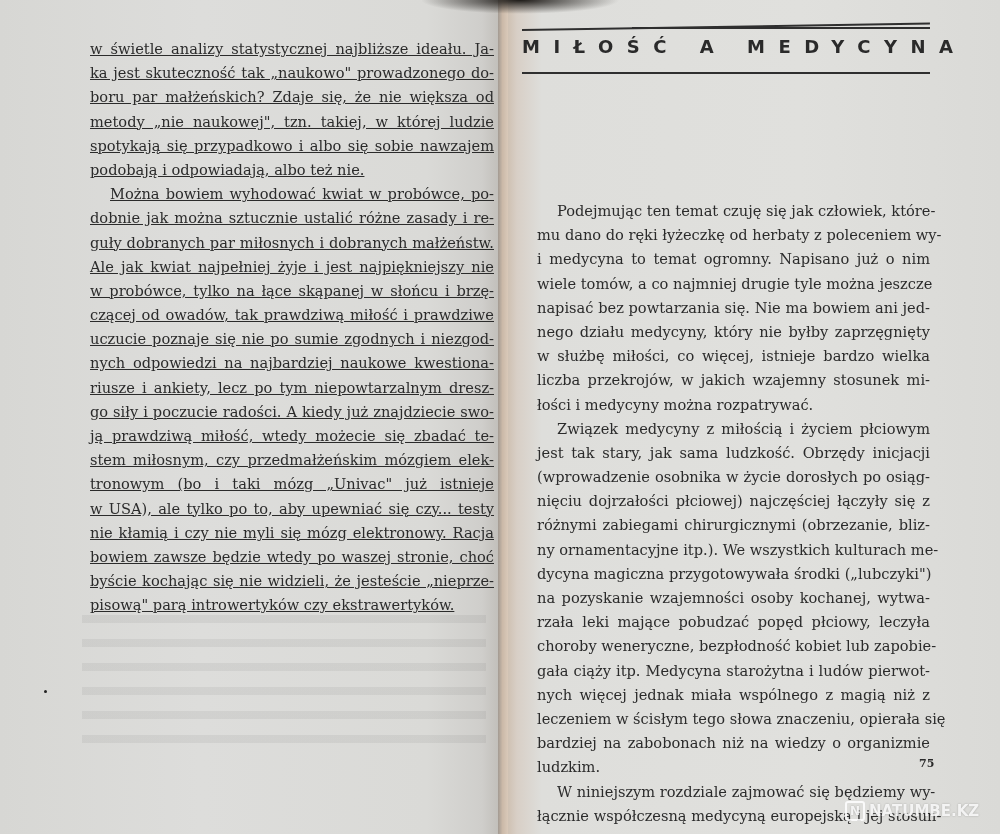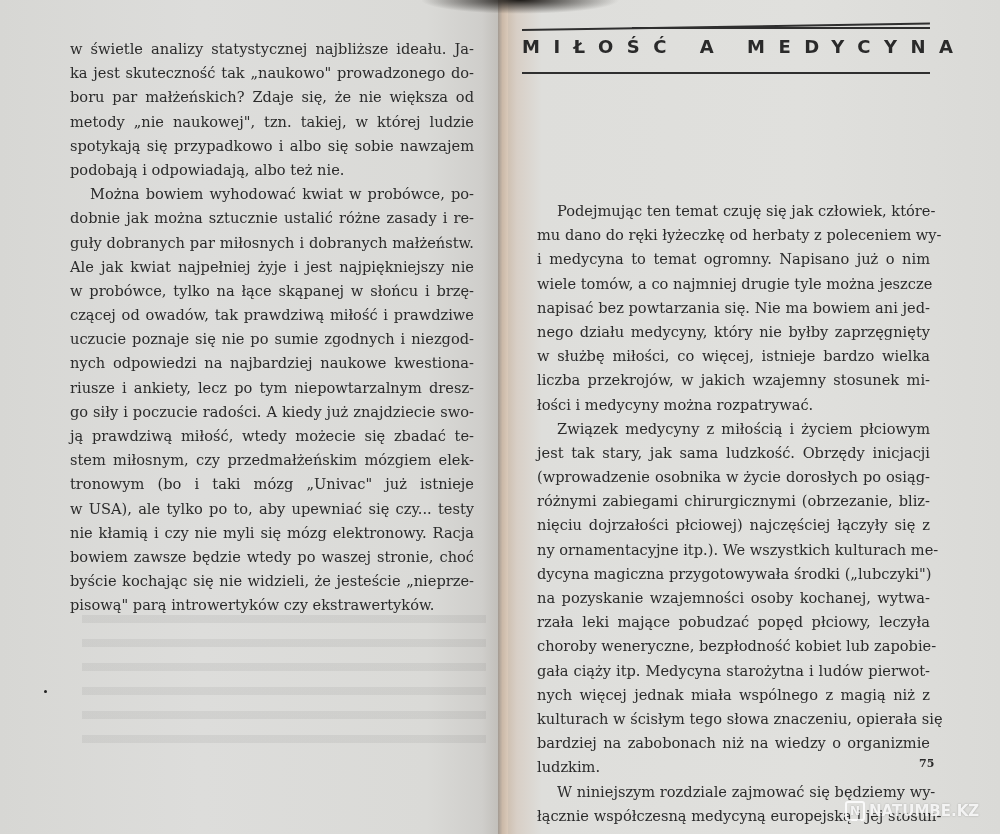--- a/index.html
+++ b/index.html
@@ -28,21 +28,21 @@
   .top-shadow {
     position:absolute; left:420px; top:0; width:200px; height:14px;
     background:radial-gradient(ellipse at 50% 0%, #1e1b18 0%, rgba(30,27,24,0) 70%);
   }
   .text-block {
     position:absolute;
     color:#2b2b2b;
     font-size:14.6px;
     line-height:24.2px;
   }
-  .left-text { left:70px; top:37px; width:404px; }
+  .left-text { left:90px; top:37px; width:404px;text-decoration:underline; }
   .right-text { left:537px; top:199px; width:393px; }
   .line { white-space:nowrap; text-align:justify; text-align-last:justify; display:block; height:24.2px; }
   .line.last { text-align-last:left; }
   .line.indent { padding-left:20px; }
   .chapter-head {
     position:absolute; left:520px; top:26px; width:410px; height:50px;
   }
   .rule-top { position:absolute; left:2px; top:3px; width:408px; height:2px; background:#2f2f2f; transform:rotate(-0.9deg); transform-origin:left; }
   .rule-top-ext { position:absolute; left:112px; top:1px; width:298px; height:2px; background:#2f2f2f; }
   .rule-bottom { position:absolute; left:2px; top:46px; width:408px; height:2px; background:#2f2f2f; }
@@ -123,30 +123,30 @@
         <span class="line">i medycyna to temat ogromny. Napisano już o nim</span>
         <span class="line">wiele tomów, a co najmniej drugie tyle można jeszcze</span>
         <span class="line">napisać bez powtarzania się. Nie ma bowiem ani jed-</span>
         <span class="line">nego działu medycyny, który nie byłby zaprzęgnięty</span>
         <span class="line">w służbę miłości, co więcej, istnieje bardzo wielka</span>
         <span class="line">liczba przekrojów, w jakich wzajemny stosunek mi-</span>
         <span class="line last">łości i medycyny można rozpatrywać.</span>
         <span class="line indent">Związek medycyny z miłością i życiem płciowym</span>
         <span class="line">jest tak stary, jak sama ludzkość. Obrzędy inicjacji</span>
         <span class="line">(wprowadzenie osobnika w życie dorosłych po osiąg-</span>
+        <span class="line">nięciu dojrzałości płciowej) najczęściej łączyły się z</span>
         <span class="line">różnymi zabiegami chirurgicznymi (obrzezanie, bliz-</span>
-        <span class="line">nięciu dojrzałości płciowej) najczęściej łączyły się z</span>
         <span class="line">ny ornamentacyjne itp.). We wszystkich kulturach me-</span>
         <span class="line">dycyna magiczna przygotowywała środki („lubczyki")</span>
         <span class="line">na pozyskanie wzajemności osoby kochanej, wytwa-</span>
         <span class="line">rzała leki mające pobudzać popęd płciowy, leczyła</span>
         <span class="line">choroby weneryczne, bezpłodność kobiet lub zapobie-</span>
         <span class="line">gała ciąży itp. Medycyna starożytna i ludów pierwot-</span>
         <span class="line">nych więcej jednak miała wspólnego z magią niż z</span>
-        <span class="line">kulturach w ścisłym tego słowa znaczeniu, opierała się</span>
+        <span class="line">leczeniem w ścisłym tego słowa znaczeniu, opierała się</span>
         <span class="line">bardziej na zabobonach niż na wiedzy o organizmie</span>
         <span class="line last">ludzkim.</span>
         <span class="line indent">W niniejszym rozdziale zajmować się będziemy wy-</span>
         <span class="line">łącznie współczesną medycyną europejską i jej stosun-</span>
       </div>
     <div class="page-number" style="left:417px;">75</div>
   </div>
 
   <div class="spine"></div>
   <div class="top-shadow"></div>

